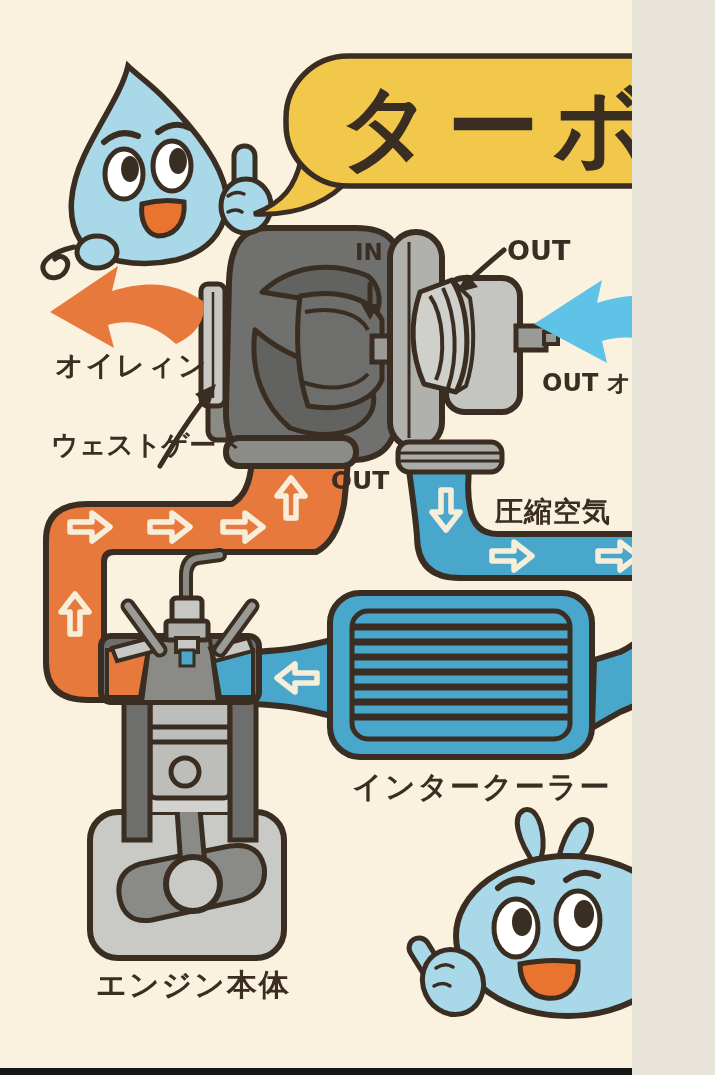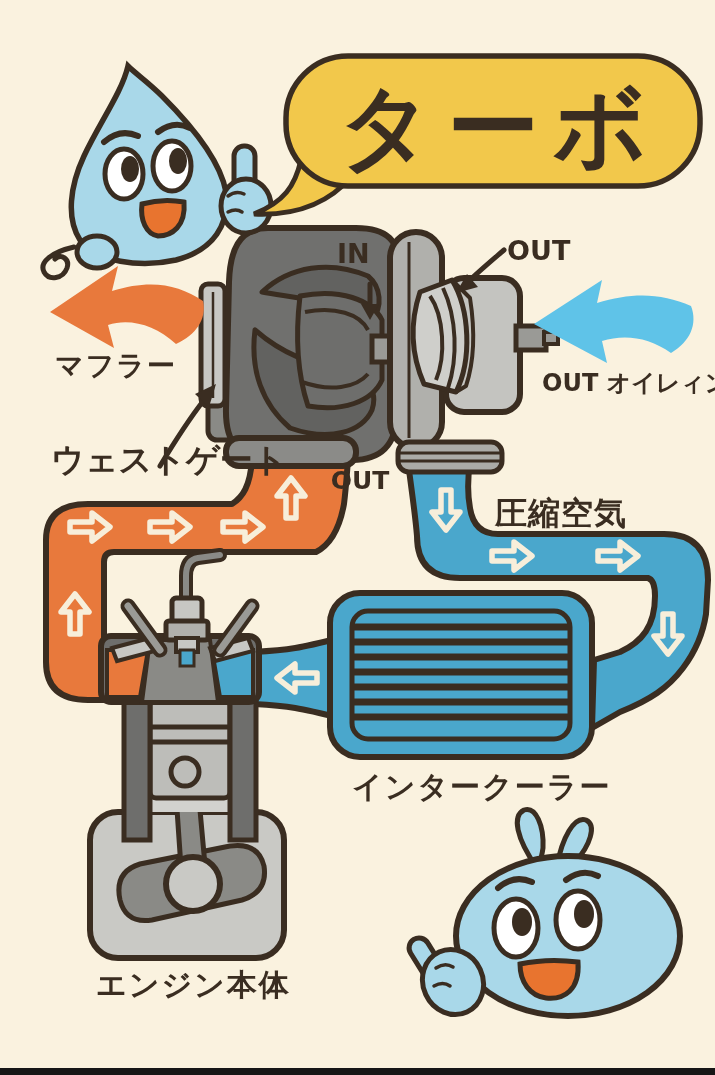--- a/index.html
+++ b/index.html
@@ -1,39 +1,39 @@
 <!DOCTYPE html>
 <html><head>
 <meta charset="utf-8">
 <style>
   html,body{margin:0;padding:0;background:#e8e4da;}
   .stage{
-    position:relative;width:715px;height:1075px;overflow:hidden;
+    position:relative;width:632px;height:1075px;overflow:hidden;
     background:#FAF2DF;
     font-family:"DejaVu Sans","Liberation Sans",sans-serif;
     color:#3A2D21;
   }
   .stage svg{position:absolute;left:0;top:0;}
   .lbl{
     position:absolute;font-weight:700;color:#3A2D21;
     white-space:nowrap;line-height:1.05;
   }
   .bubble-text{
     left:290px;top:70px;width:406px;height:116px;
     font-size:92px;font-weight:800;text-align:center;
     letter-spacing:14px;text-indent:14px;line-height:116px;
   }
   .l-turbine{left:392px;top:196px;font-size:25px;}
-  .l-in{left:337px;top:240px;font-size:27px;}
+  .l-in{left:355px;top:240px;font-size:23px;}
   .l-outtop{left:507px;top:237px;font-size:27px;}
   .l-muffler{left:55px;top:351px;font-size:28px;letter-spacing:2px;}
   .l-oilright{left:542px;top:371px;font-size:24px;}
-  .l-wastegate{left:51px;top:431px;font-size:33px;margin-top:12px;}
+  .l-wastegate{left:51px;top:431px;font-size:27px;}
   .l-oilout{left:298px;top:467px;width:124px;font-size:25px;text-align:center;line-height:28px;white-space:normal;}
-  .l-compair{left:495px;top:497px;font-size:32px;letter-spacing:1px;text-align:center;}
+  .l-compair{left:495px;top:497px;font-size:28px;letter-spacing:1px;text-align:center;}
   .l-intercooler{left:352px;top:771px;font-size:30px;letter-spacing:2px;}
   .l-engine{left:96px;top:969px;font-size:30px;letter-spacing:2px;text-align:center;}
 </style>
 </head>
 <body>
 
 <div class="stage">
 
 <svg width="715" height="1075" viewBox="0 0 715 1075">
   <defs>
@@ -261,21 +261,21 @@
     <path d="M 370 284 L 370 306" fill="none" stroke-width="5" stroke-linecap="round"></path>
     <path d="M 361 304 L 379 304 L 370 320 Z" stroke="none"></path>
   </g>
 
   <rect x="0" y="1068" width="715" height="7" fill="#161616"></rect>
 </svg>
 
 <div class="lbl bubble-text">ターボ</div>
 <div class="lbl l-in">IN</div>
 <div class="lbl l-outtop">OUT</div>
-<div class="lbl l-muffler">マフラー</div>
+<div class="lbl l-muffler">オイレィン</div>
 <div class="lbl l-oilright">OUT オイレィン</div>
 <div class="lbl l-wastegate">ウェストゲート</div>
 <div class="lbl l-oilout">
   <div>OUT</div>
 </div>
 <div class="lbl l-compair">圧縮空気</div>
 <div class="lbl l-intercooler">インタークーラー</div>
 <div class="lbl l-engine">エンジン本体</div>
 
 </div>

